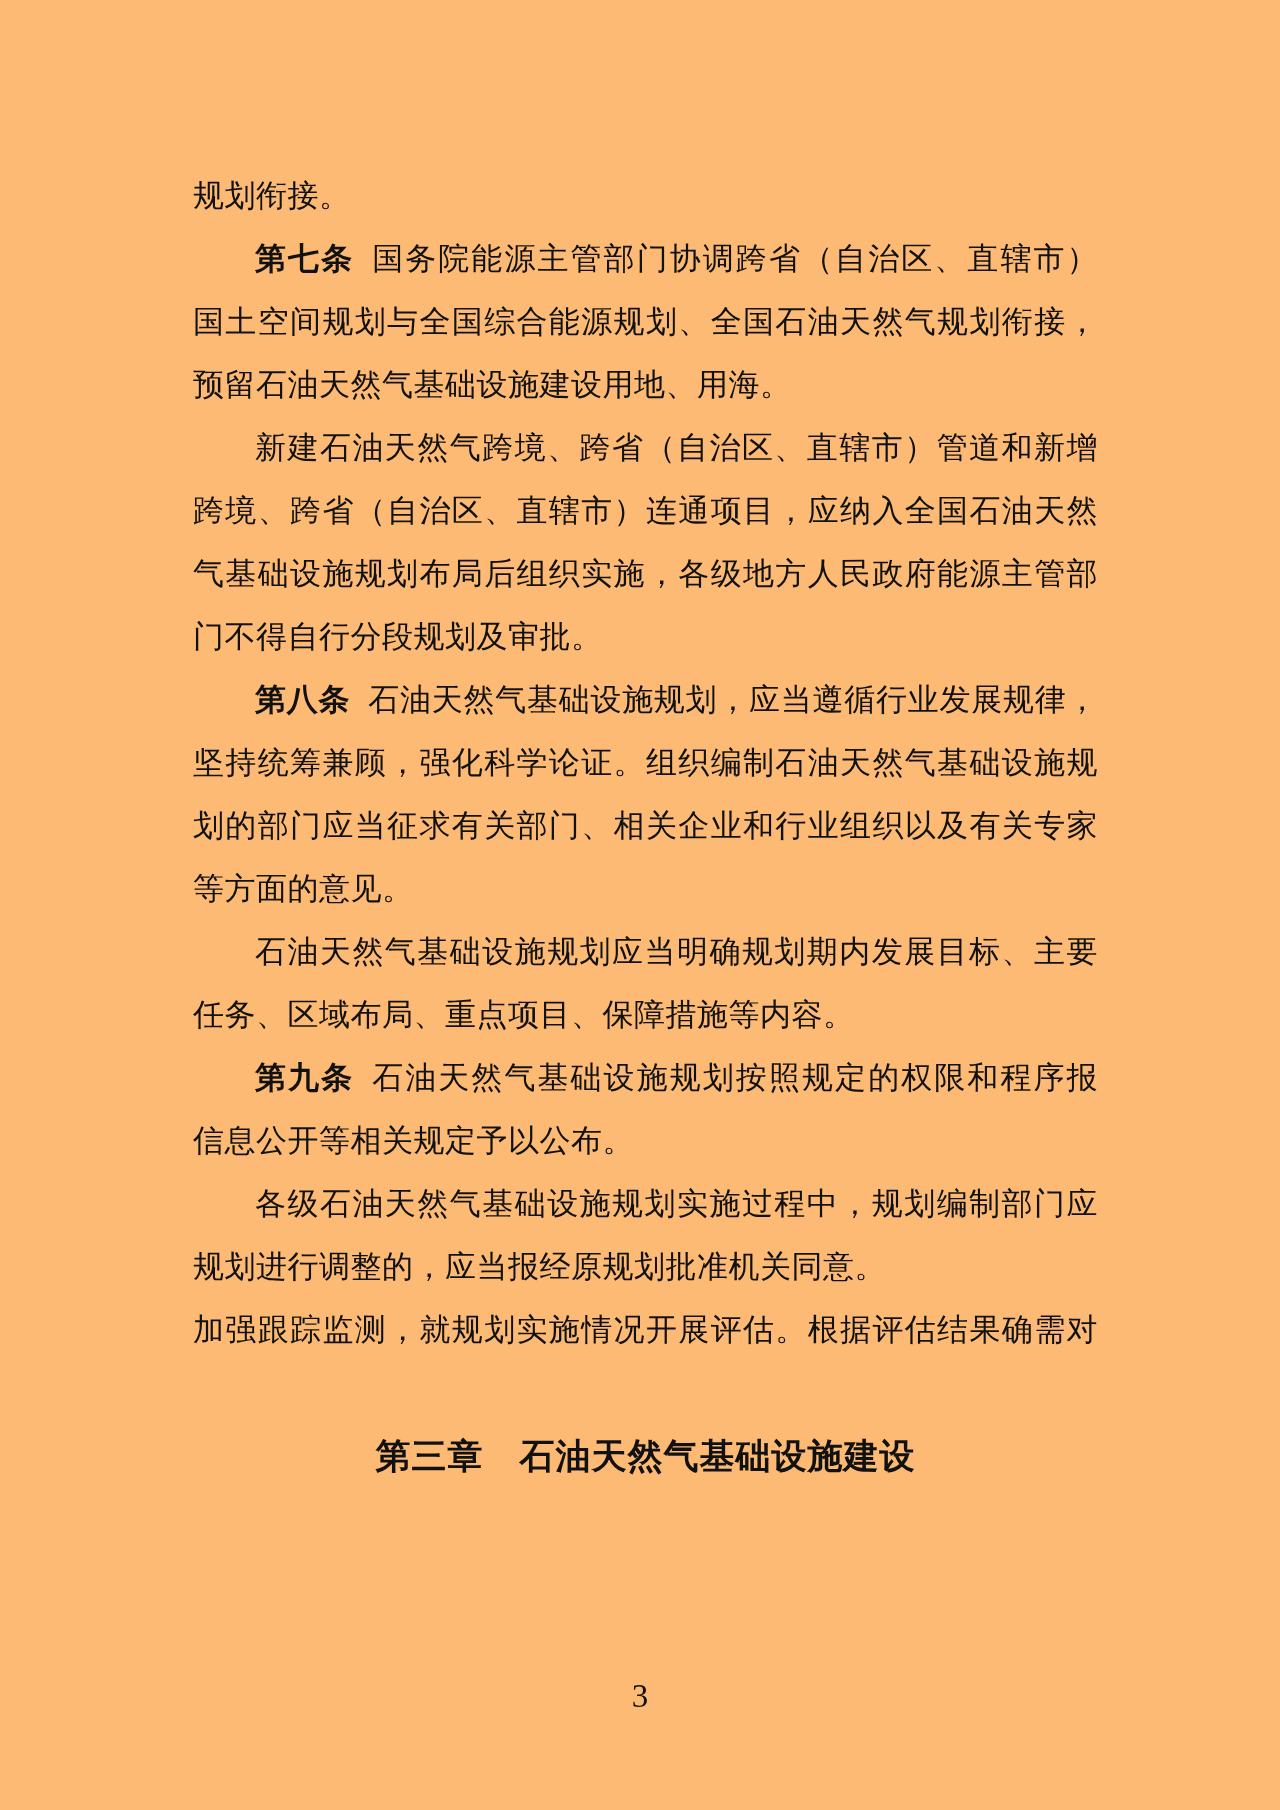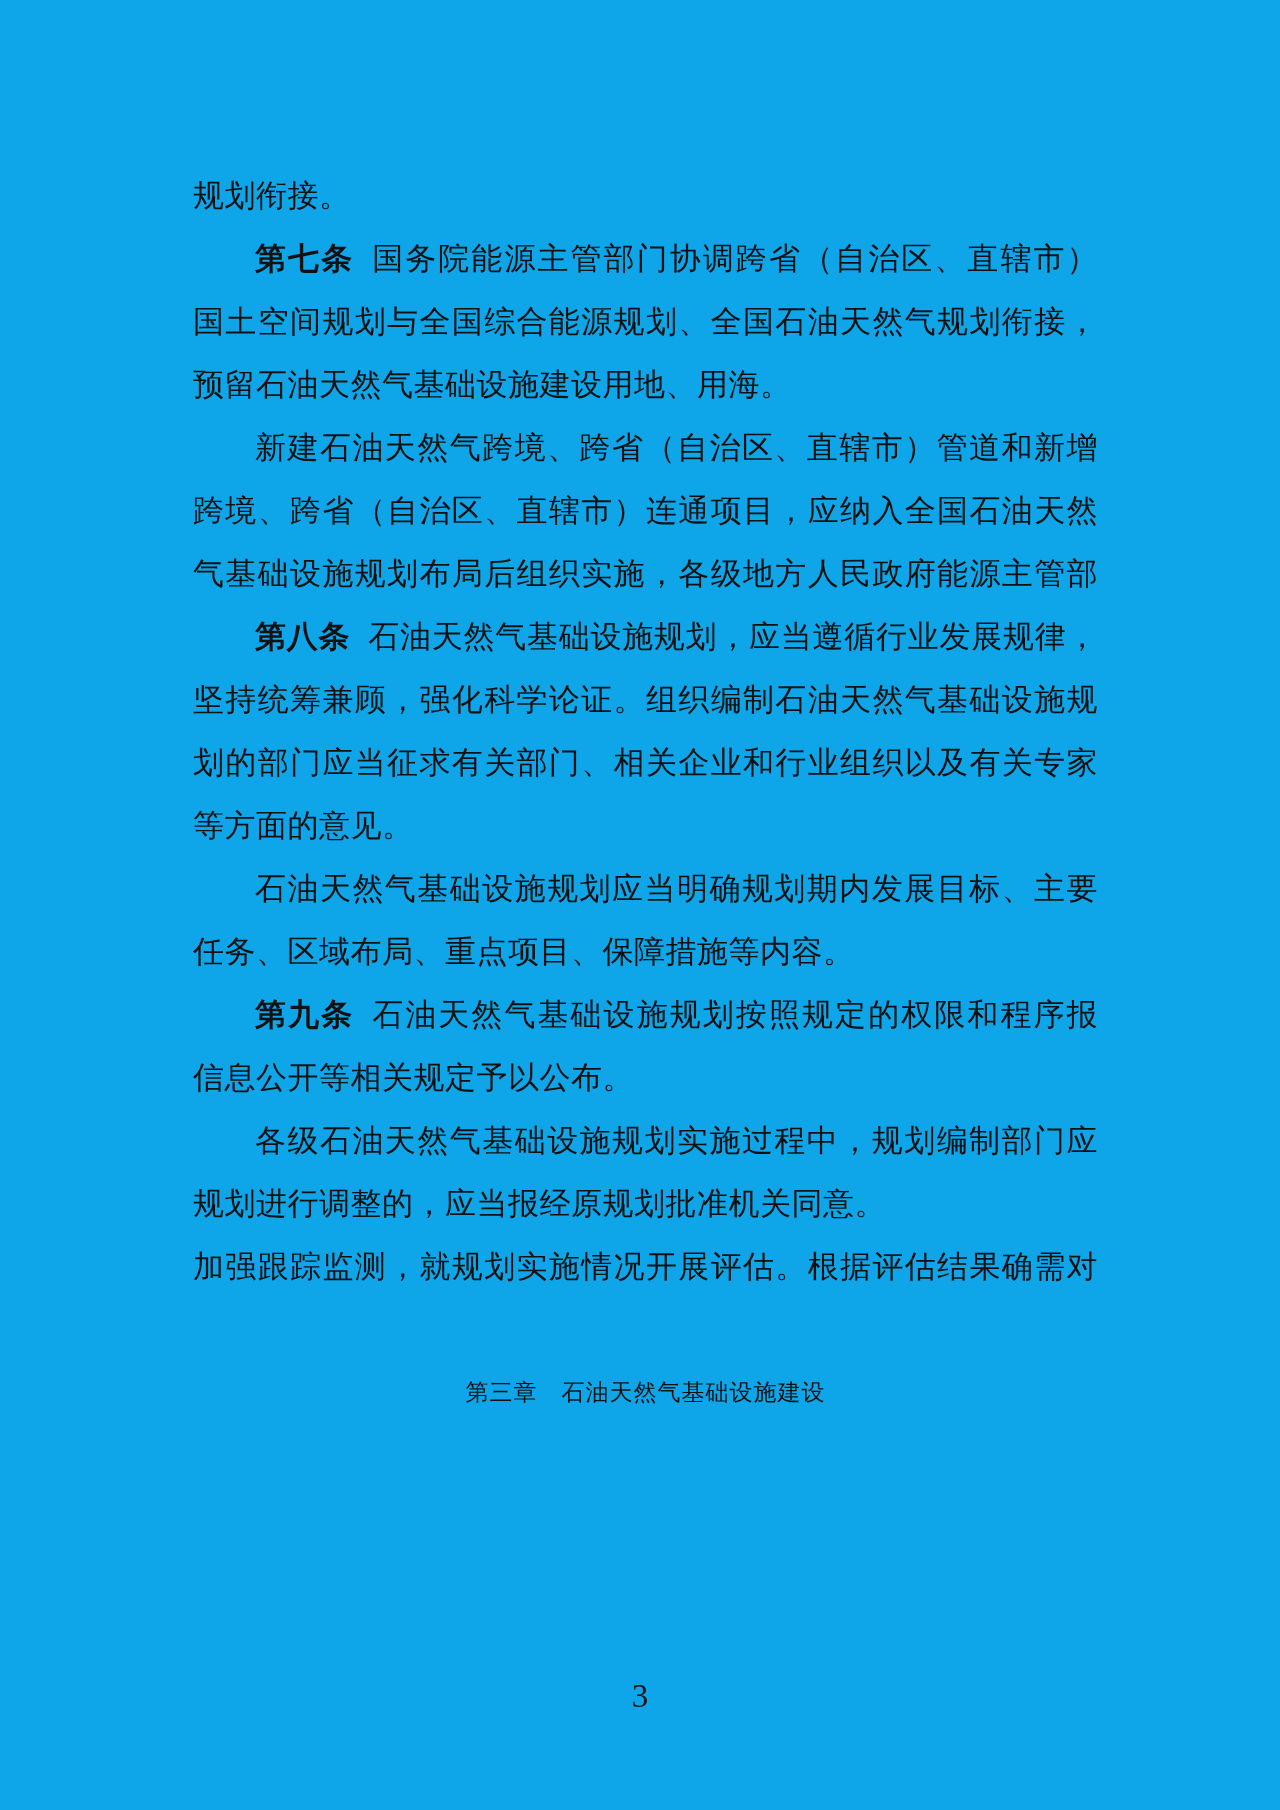--- a/index.html
+++ b/index.html
@@ -11,21 +11,21 @@
     width: 1280px;
     height: 1810px;
     position: relative;
     overflow: hidden;
     font-family: "Liberation Serif", "DejaVu Serif", serif;
     color: #111111;
   }
   .page {
     position: absolute;
     inset: 0;
-    background: #0ea5e9;
+    background: #fdba74;
   }
   .text-block {
     position: absolute;
     left: 193px;
     top: 164px;
     width: 905px;
   }
   .line {
     font-size: 31px;
     line-height: 63px;
@@ -44,22 +44,22 @@
     text-align-last: left;
   }
   .term {
     font-family: "Liberation Sans", "DejaVu Sans", sans-serif;
     font-weight: bold;
     margin-right: 0.58em;
   }
   .chapter-heading {
     margin-top: 63px;
     font-family: "Liberation Sans", "DejaVu Sans", sans-serif;
-    font-weight: normal;
-    font-size: 23px;
+    font-weight: bold;
+    font-size: 35px;
     line-height: 63px;
     height: 63px;
     text-align: center;
     text-align-last: center;
     letter-spacing: 1px;
   }
   .page-number {
     position: absolute;
     left: 0;
     right: 0;
@@ -78,20 +78,21 @@
 
     <div class="line end"><span>规划衔接。</span></div>
 
     <div class="line start"><span class="term">第七条</span><span>国务院能源主管部门协调跨省（自治区、直辖市）</span></div>
     <div class="line"><span>国土空间规划与全国综合能源规划、全国石油天然气规划衔接，</span></div>
     <div class="line end"><span>预留石油天然气基础设施建设用地、用海。</span></div>
 
     <div class="line start"><span>新建石油天然气跨境、跨省（自治区、直辖市）管道和新增</span></div>
     <div class="line"><span>跨境、跨省（自治区、直辖市）连通项目，应纳入全国石油天然</span></div>
     <div class="line"><span>气基础设施规划布局后组织实施，各级地方人民政府能源主管部</span></div>
+    <div class="line end"><span>门不得自行分段规划及审批。</span></div>
 
     <div class="line start"><span class="term">第八条</span><span>石油天然气基础设施规划，应当遵循行业发展规律，</span></div>
     <div class="line"><span>坚持统筹兼顾，强化科学论证。组织编制石油天然气基础设施规</span></div>
     <div class="line"><span>划的部门应当征求有关部门、相关企业和行业组织以及有关专家</span></div>
     <div class="line end"><span>等方面的意见。</span></div>
 
     <div class="line start"><span>石油天然气基础设施规划应当明确规划期内发展目标、主要</span></div>
     <div class="line end"><span>任务、区域布局、重点项目、保障措施等内容。</span></div>
 
     <div class="line start"><span class="term">第九条</span><span>石油天然气基础设施规划按照规定的权限和程序报</span></div>

